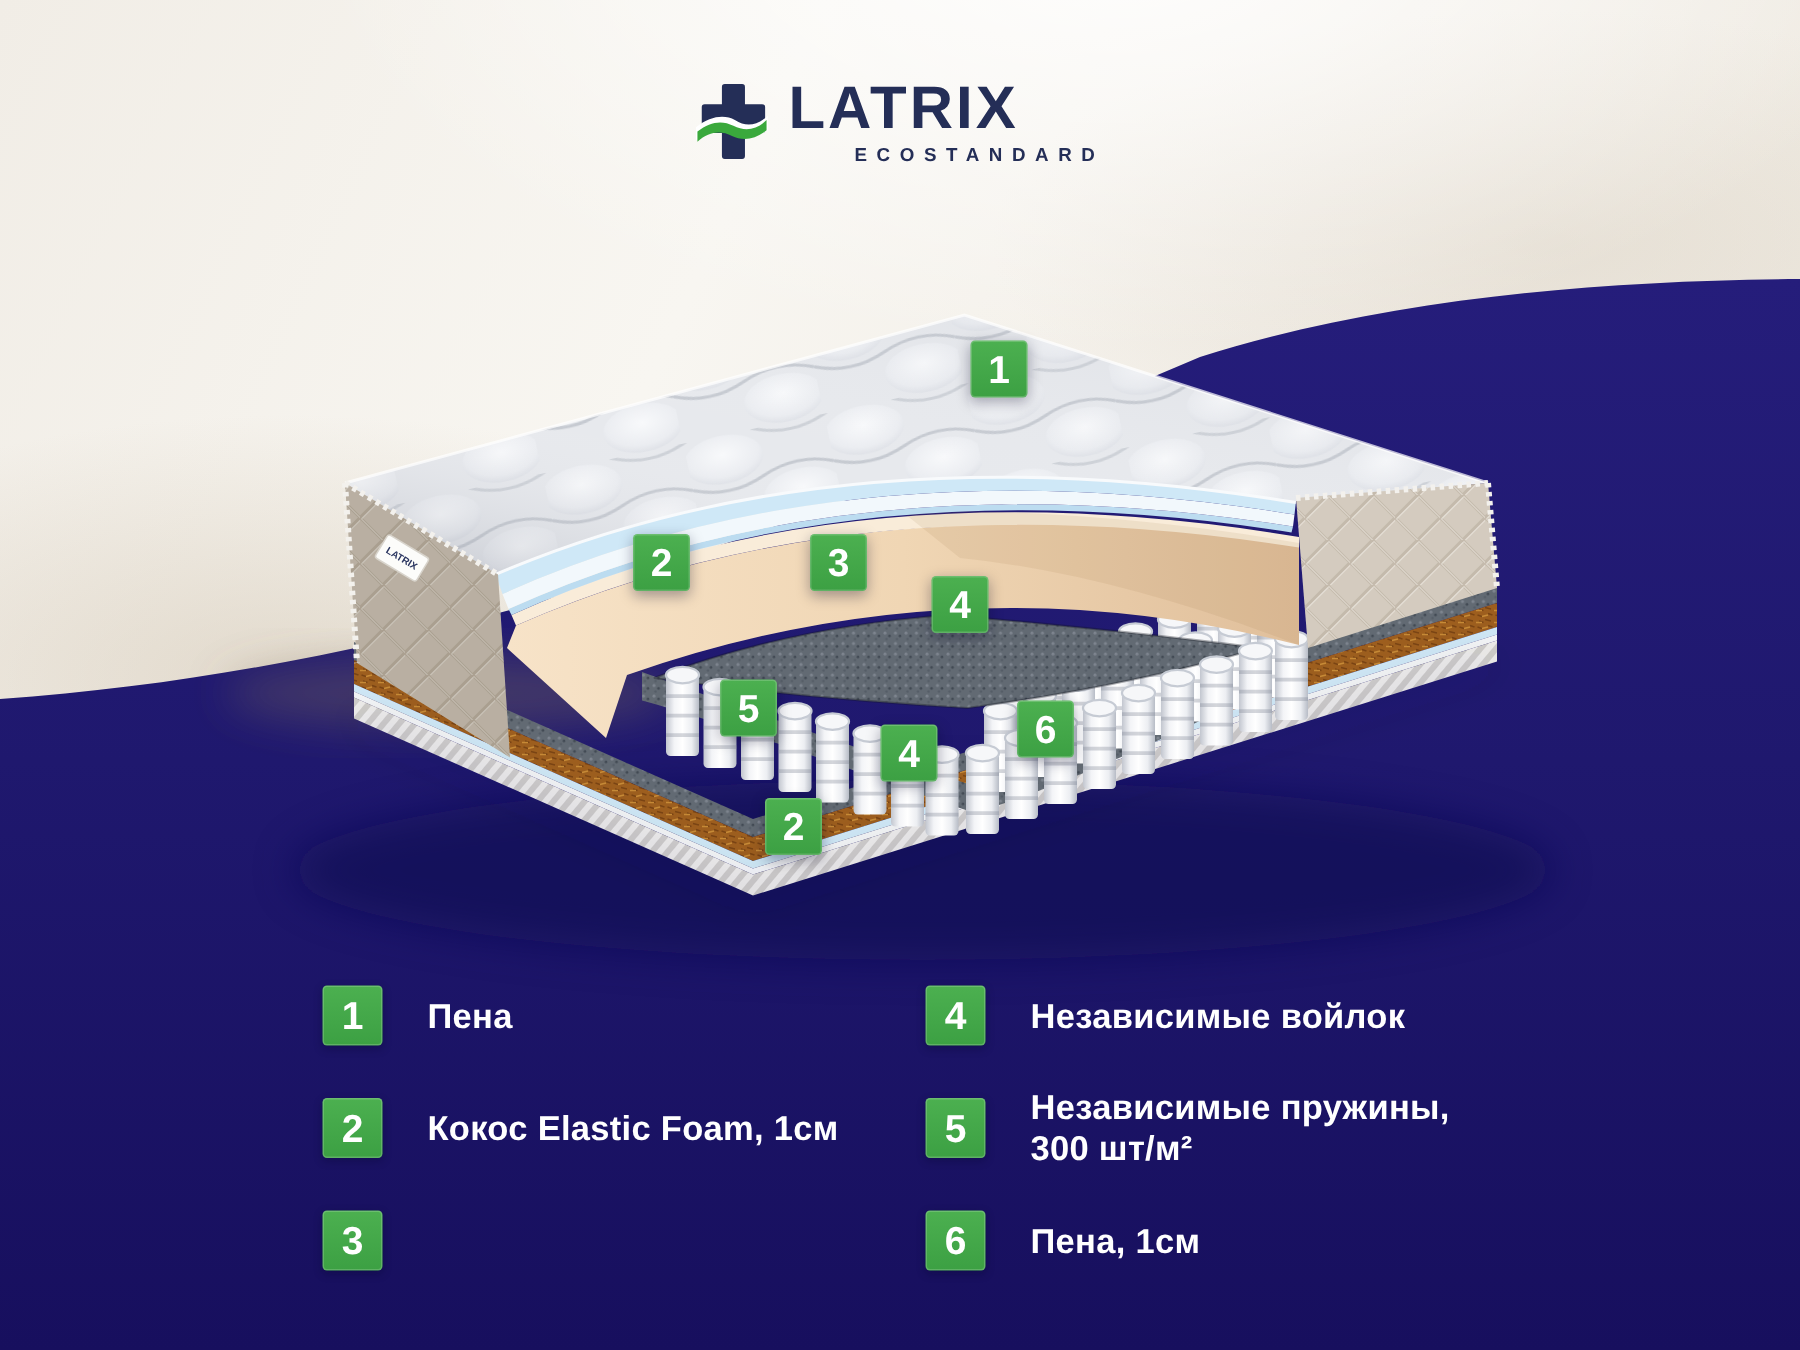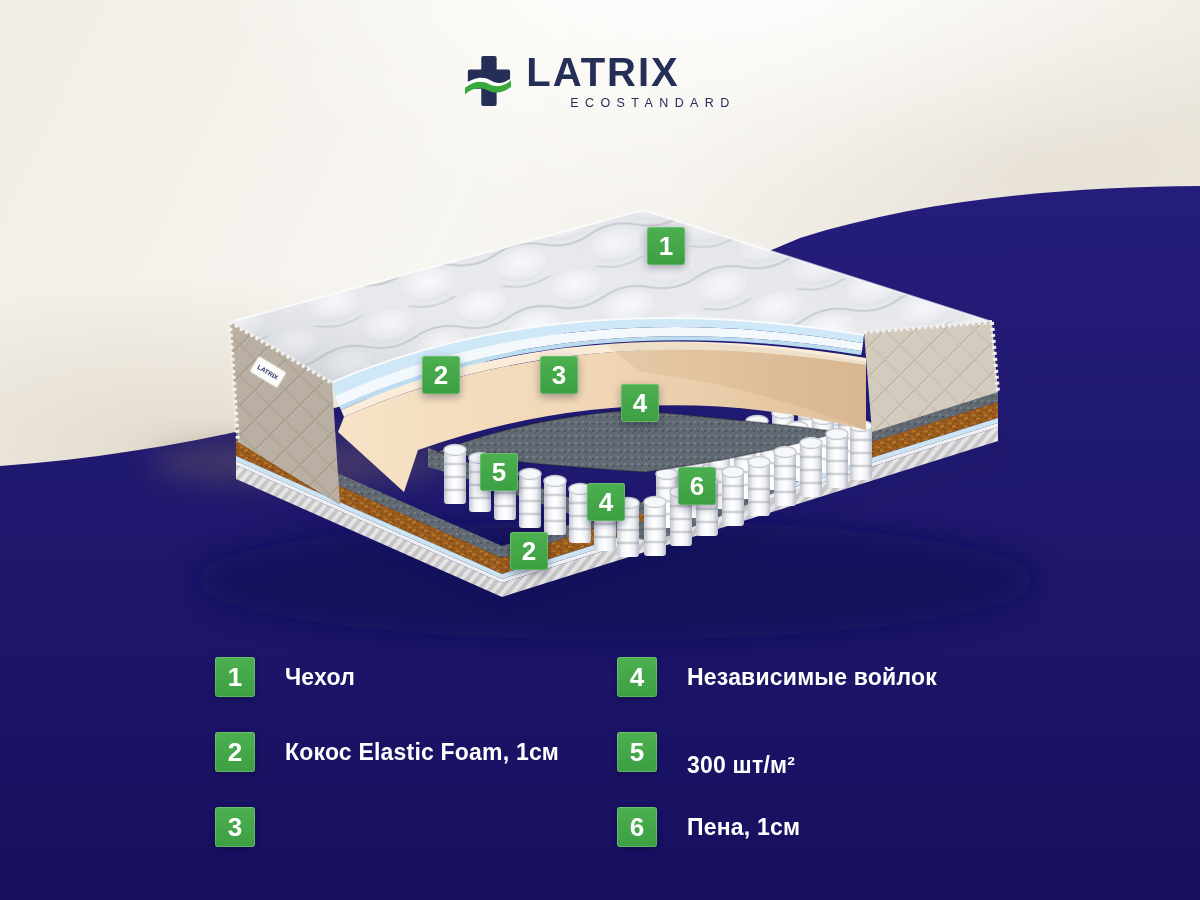--- a/index.html
+++ b/index.html
@@ -11,21 +11,21 @@
       radial-gradient(650px 280px at 16% 50%, rgba(201,186,163,.45), rgba(201,186,163,0) 62%),
       radial-gradient(620px 260px at 86% 18%, rgba(214,204,188,.38), rgba(214,204,188,0) 60%),
       linear-gradient(115deg, #f1ede6 0%, #f8f6f1 34%, #f2eee7 58%, #ece7dd 100%);
   }
   svg.scene{position:absolute;left:0;top:0;width:1200px;height:900px;display:block;}
 
   
   .logo{position:absolute;left:0;top:52px;width:1200px;display:flex;justify-content:center;align-items:center;gap:14px;}
   .logo-icon{width:48px;height:54px;flex:0 0 auto;}
   .logo-brand{font-size:40px;font-weight:700;letter-spacing:2px;color:#242e57;line-height:1;}
-  .logo-tagline{font-size:12.5px;font-weight:400;letter-spacing:6.4px;color:#242e57;margin-top:4px;padding-left:44px;}
+  .logo-tagline{font-size:12.5px;font-weight:700;letter-spacing:6.4px;color:#242e57;margin-top:4px;padding-left:44px;}
 
   
   .badge{
     position:absolute;width:38px;height:38px;border-radius:3px;
     background:linear-gradient(180deg,#4cb050 0%,#3ca043 100%);
     box-shadow:0 3px 9px rgba(8,8,40,.35), inset 0 0 0 1px rgba(255,255,255,.18);
     color:#fff;font-size:26px;font-weight:700;line-height:38px;text-align:center;
   }
 
   
@@ -218,35 +218,35 @@
   <div class="badge" style="left:422px;top:356px">2</div>
   <div class="badge" style="left:540px;top:356px">3</div>
   <div class="badge" style="left:621px;top:384px">4</div>
   <div class="badge" style="left:480px;top:453px">5</div>
   <div class="badge" style="left:587px;top:483px">4</div>
   <div class="badge" style="left:678px;top:467px">6</div>
   <div class="badge" style="left:510px;top:532px">2</div>
 
   <div class="l-row" style="left:215px;top:657px">
     <span class="l-num">1</span>
-    <span class="l-text">Чехол</span>
+    <span class="l-text">Пена</span>
   </div>
   <div class="l-row" style="left:215px;top:732px">
     <span class="l-num">2</span>
     <span class="l-text">Кокос Elastic Foam, 1см</span>
   </div>
   <div class="l-row" style="left:215px;top:807px">
     <span class="l-num">3</span>
   </div>
   <div class="l-row" style="left:617px;top:657px">
     <span class="l-num">4</span>
     <span class="l-text">Независимые войлок</span>
   </div>
   <div class="l-row" style="left:617px;top:725px">
     <span class="l-num">5</span>
-    <span class="l-text"><br><span>300 шт/м²</span></span>
+    <span class="l-text"><span>Независимые пружины,</span><br><span>300 шт/м²</span></span>
   </div>
   <div class="l-row" style="left:617px;top:807px">
     <span class="l-num">6</span>
     <span class="l-text">Пена, 1см</span>
   </div>
 
 </div>
 
 </body></html>

